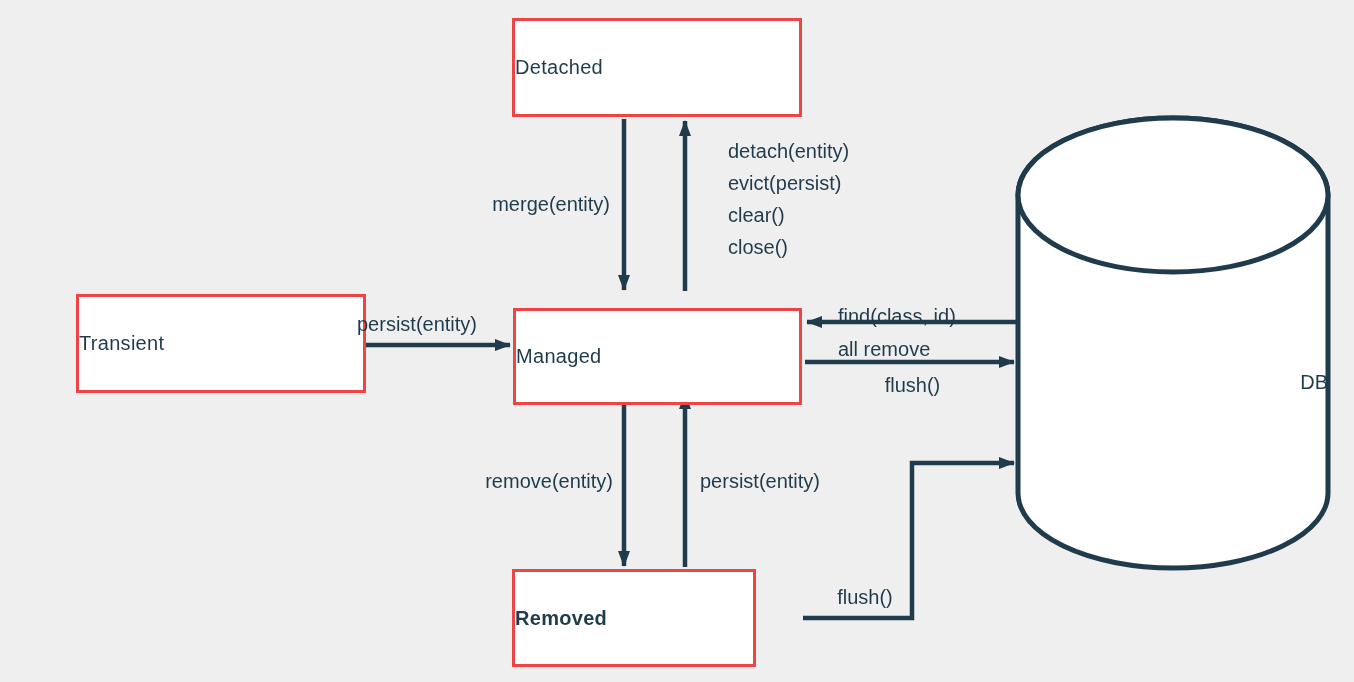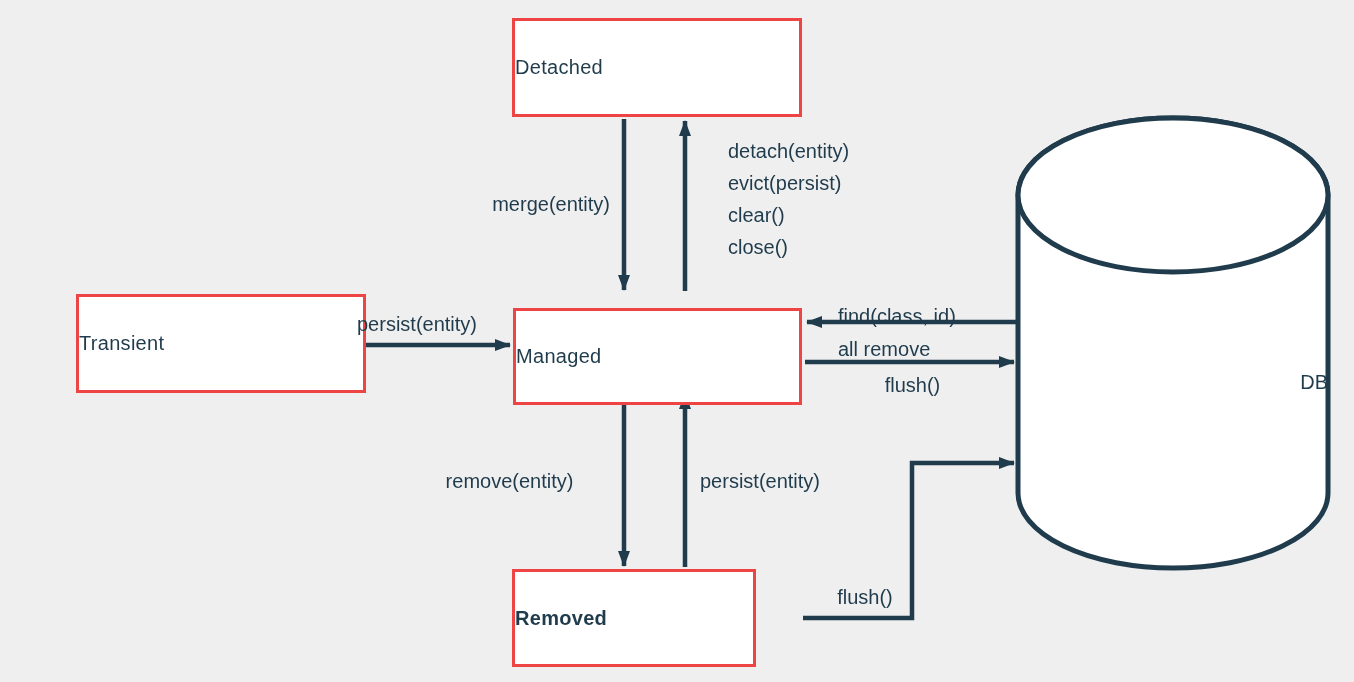--- a/index.html
+++ b/index.html
@@ -43,21 +43,21 @@
     position: absolute;
     font-size: 20px;
     line-height: 24px;
     white-space: nowrap;
   }
   .lbl-merge    { left: 420px; top: 192px; width: 190px; text-align: right; }
   .lbl-detach-group { left: 728px; top: 135px; line-height: 32px; text-align: left; }
   .lbl-persist-transient { left: 332px; top: 312px; width: 170px; text-align: center; }
   .lbl-find-group { left: 838px; top: 260px; line-height: 33px; text-align: left; margin-top: 40px; }
   .lbl-flush-managed { left: 860px; top: 373px; width: 105px; text-align: center; }
-  .lbl-remove   { left: 418px; top: 469px; width: 183px; text-align: center; }
+  .lbl-remove   { left: 430px; top: 469px; width: 183px; text-align: right; }
   .lbl-persist-removed { left: 700px; top: 469px; }
   .lbl-flush-removed { left: 815px; top: 585px; width: 100px; text-align: center; }
   .lbl-db { left: 1018px; top: 370px; width: 310px; text-align: right; }
 </style>
 </head>
 <body>
 
 <div class="canvas">
 
   <svg class="diagram-svg" viewBox="0 0 1354 682" xmlns="http://www.w3.org/2000/svg">

